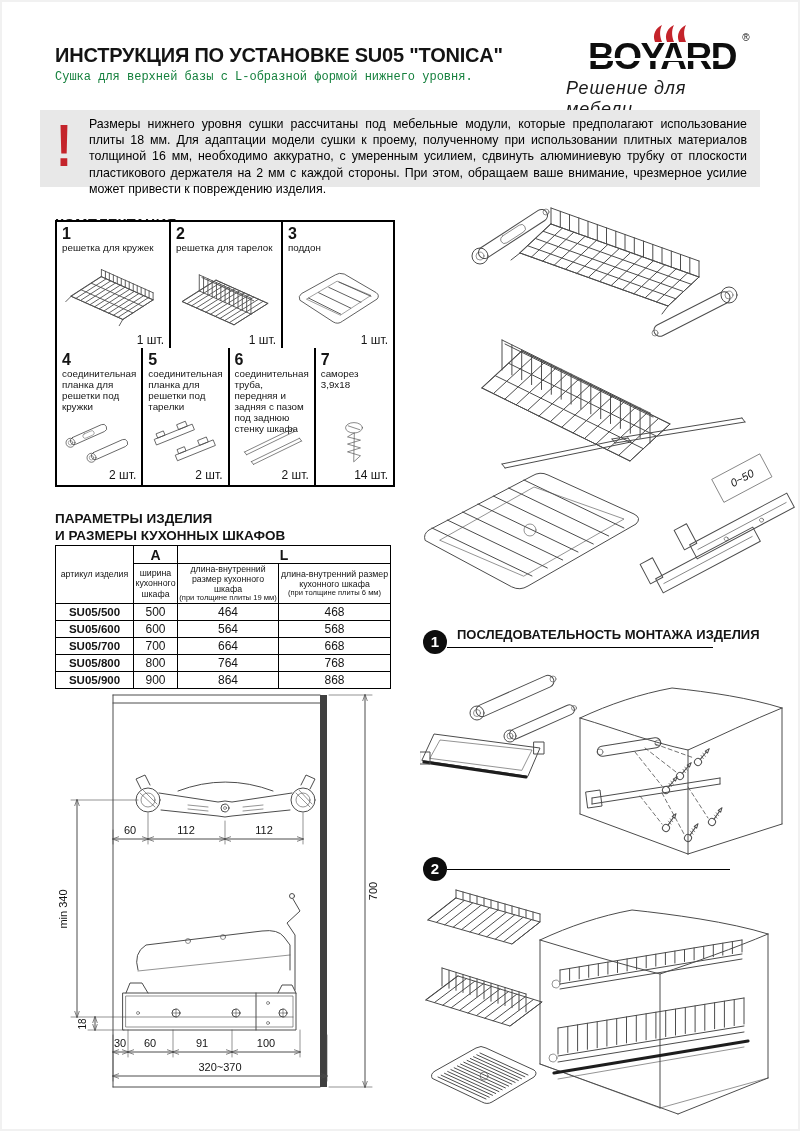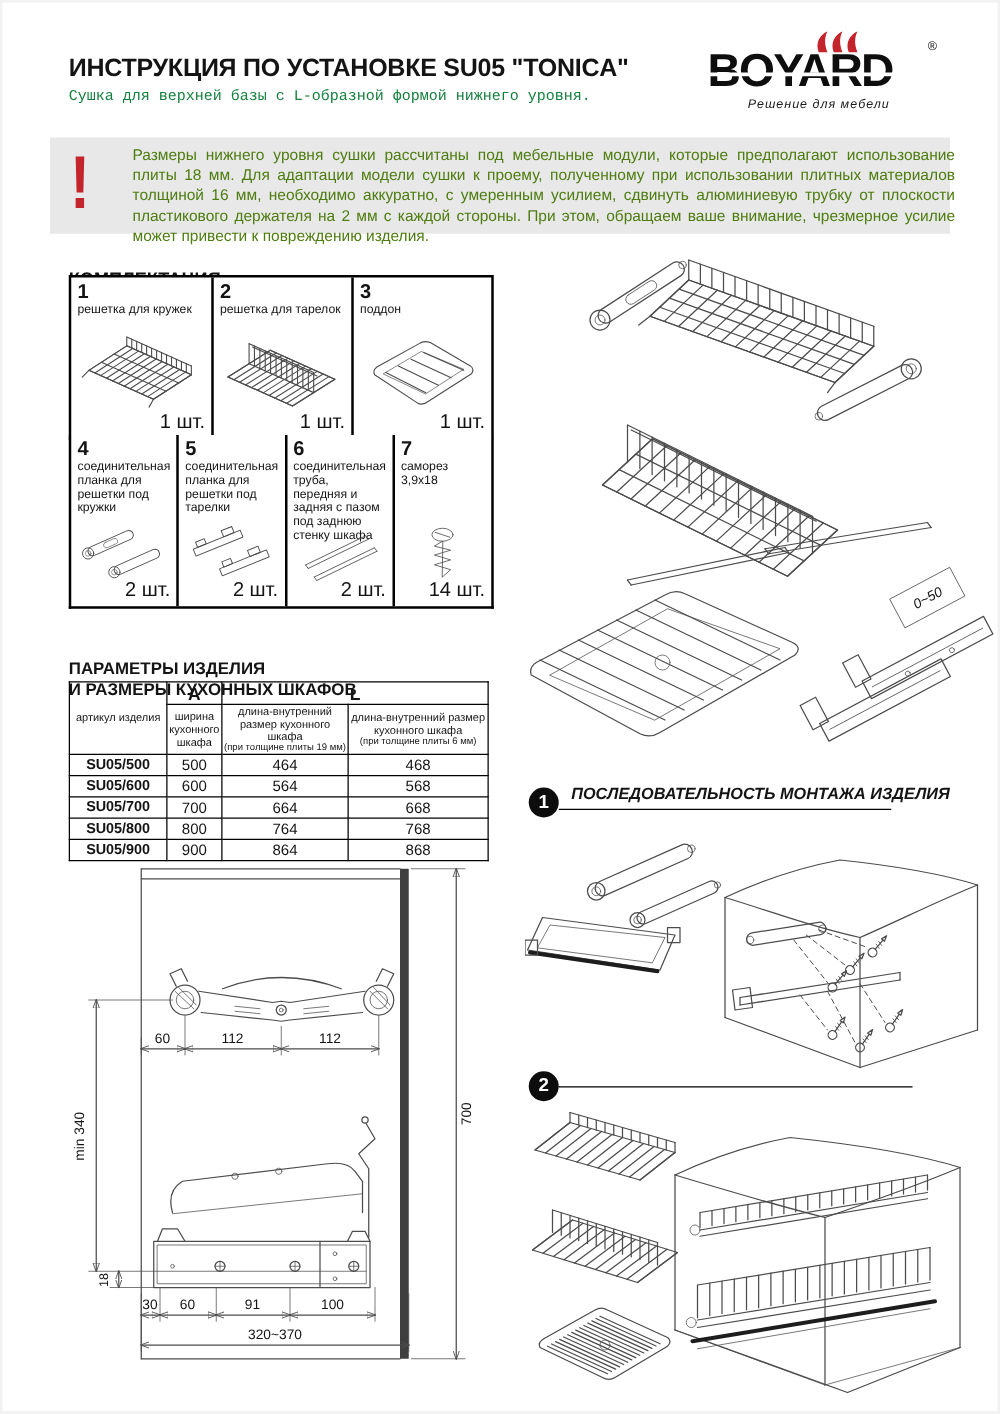--- a/index.html
+++ b/index.html
@@ -3,56 +3,56 @@
 <meta charset="utf-8">
 <style>
   html,body{margin:0;padding:0;background:#fff;}
   .page{position:relative;width:800px;height:1131px;background:#fff;overflow:hidden;
         font-family:"Liberation Sans",sans-serif;color:#141414;box-shadow:inset 0 0 0 2px #f1f1f1;}
 
   .title{position:absolute;left:55px;top:44px;font-size:20px;font-weight:bold;letter-spacing:-0.2px;}
   .subtitle{position:absolute;left:55px;top:70px;font-size:12px;color:#15803d;font-family:Liberation Mono, monospace;}
 
   .logo{position:absolute;left:566px;top:38px;width:200px;}
-  .logo-word{position:relative;font-size:37px;font-weight:bold;letter-spacing:-1.5px;line-height:1;color:#0e0e0e;width:170px;}
+  .logo-word{position:relative;font-size:37px;font-weight:bold;letter-spacing:-1.5px;line-height:1;color:#0e0e0e;width:170px;text-align:right;}
   .logo-stripe{position:absolute;left:1px;right:8px;top:20px;height:3px;background:#fff;}
   .logo-reg{position:absolute;top:-5px;right:-12px;font-size:10px;font-weight:normal;color:#0e0e0e;}
   .logo-flames{position:absolute;left:86px;top:-13px;}
-  .logo-tagline{margin-top:3px;font-style:italic;font-size:10px;letter-spacing:0.8px;text-align:center;width:178px;color:#1a1a1a;}
+  .logo-tagline{margin-top:3px;font-style:italic;font-size:18px;letter-spacing:0.8px;text-align:left;width:178px;color:#1a1a1a;}
 
   .warn{position:absolute;left:40px;top:110px;width:720px;height:77px;background:#e8e8e8;}
   .warn-mark{position:absolute;left:14px;top:1px;font-size:60px;font-weight:bold;color:#c4242b;line-height:1.15;transform:scaleX(0.8);}
-  .warn-text{position:absolute;left:66px;top:6px;width:658px;font-size:12.4px;line-height:16.2px;text-align:justify;color:#4d7c0f;}
+  .warn-text{position:absolute;left:49px;top:6px;width:658px;font-size:12.4px;line-height:16.2px;text-align:justify;color:#000000;}
 
   .sec-head{position:absolute;font-size:14.5px;font-weight:bold;}
 
   .parts{position:absolute;left:55px;display:grid;border:2px solid #000;background:#fff;}
   #parts1{top:220px;width:336px;height:128px;grid-template-columns:repeat(3,1fr);}
   #parts2{top:348px;width:336px;height:137px;grid-template-columns:repeat(4,1fr);border-top:none;}
   .pcell{position:relative;padding:4px 5px 2px 5px;}
   .pcell + .pcell{border-left:2px solid #000;}
   .pnum{font-size:16px;font-weight:bold;line-height:1;}
   .plabel{font-size:9.8px;line-height:1.12;margin-top:1px;}
-  .pqty{position:absolute;right:5px;bottom:3px;font-size:16px;}
+  .pqty{position:absolute;right:5px;bottom:3px;font-size:12px;}
   .picon{position:absolute;left:50%;transform:translateX(-50%);bottom:18px;}
 
-  .param-head{position:absolute;left:55px;top:511px;font-size:13.5px;font-weight:bold;line-height:1.25;margin-top:16px;}
+  .param-head{position:absolute;left:55px;top:511px;font-size:13.5px;font-weight:bold;line-height:1.25;}
   .ptable{position:absolute;left:55px;top:545px;width:335px;border-collapse:collapse;table-layout:fixed;}
   .ptable td,.ptable th{border:1.6px solid #000;text-align:center;vertical-align:middle;padding:0 1px;}
   .ptable .h1 th{height:17px;font-size:14px;font-weight:bold;}
   .ptable .h2 td{height:38px;margin-top:12px;}
   .ptable .dr td{height:16px;}
   .sm{font-size:8.8px;line-height:1.15;}
   .note{font-size:7.6px;display:block;}
   .art{font-weight:bold;font-size:11.5px;}
   .val{font-size:12px;}
 
   .badge{position:absolute;width:24px;height:24px;border-radius:50%;background:#0d0d0d;color:#fff;
          font-size:15px;font-weight:bold;text-align:center;line-height:24px;}
-  .mont-head{position:absolute;left:457px;top:627px;font-size:13px;font-weight:bold;font-style:italic;}
+  .mont-head{position:absolute;left:457px;top:627px;font-size:13px;font-weight:bold;}
   .rule{position:absolute;border-top:1.5px solid #000;height:0;}
 
   .la path,.la line,.la polyline,.la polygon,.la rect,.la circle,.la ellipse
       {fill:none;stroke:#4c4c4c;stroke-width:1;stroke-linecap:round;stroke-linejoin:round;}
   .la .fillD{fill:#3f3f3f;stroke:none;}
   .la .thk{stroke-width:3.2;stroke:#1d1d1d;}
   .la .thin{stroke-width:0.6;}
   .la .dash{stroke-dasharray:4 3;stroke-width:0.8;}
   .la text{stroke:none;fill:#141414;font-size:11px;text-anchor:middle;font-family:"Liberation Sans",sans-serif;}
   .la .t10{font-size:10px;}

